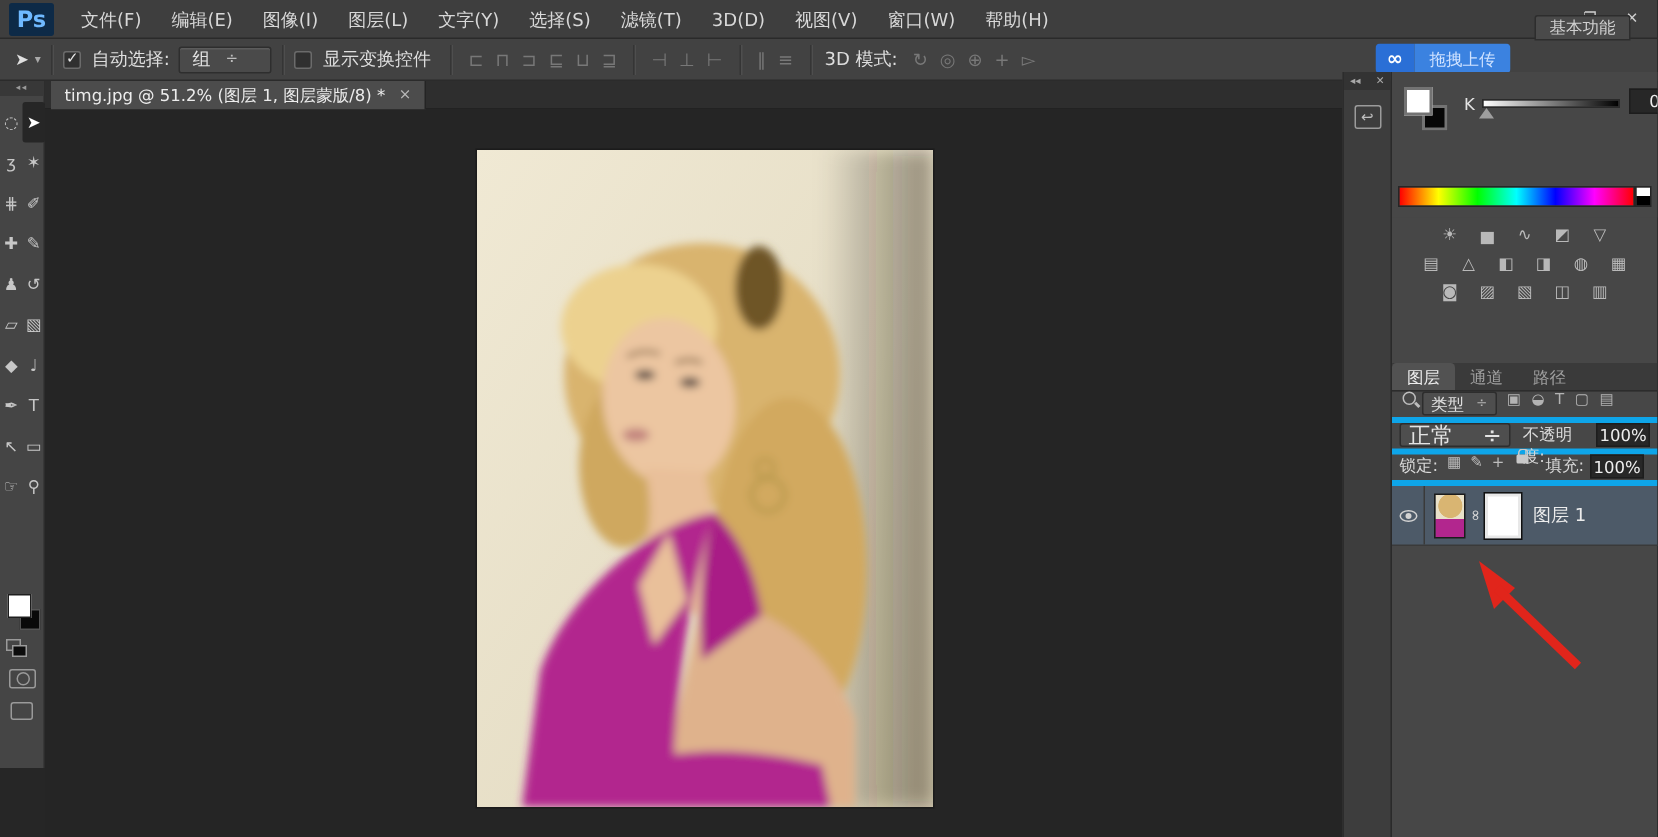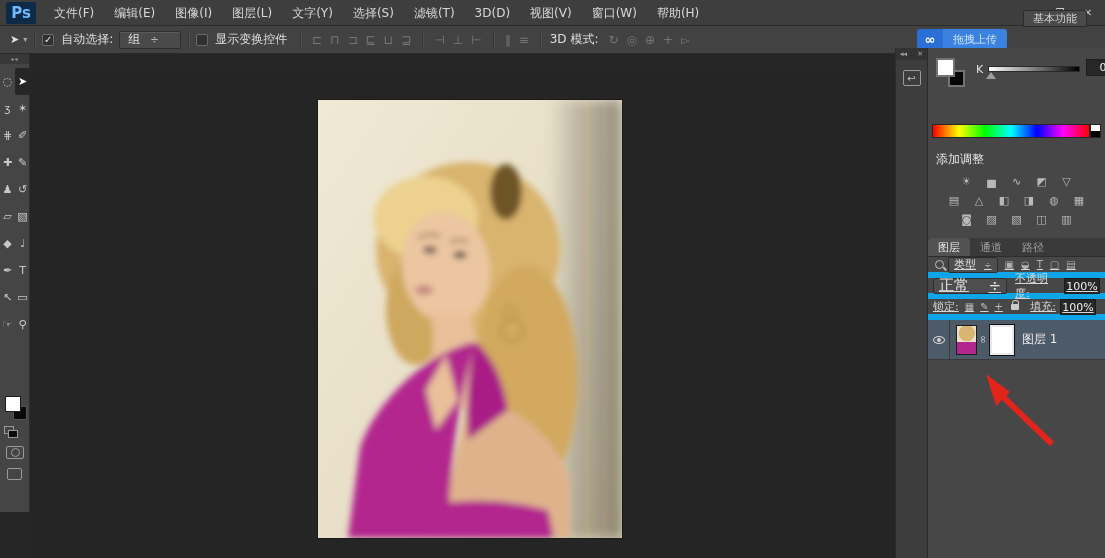--- a/index.html
+++ b/index.html
@@ -67,21 +67,21 @@
   #k-slider { left:60px; top:18px; width:92px; height:6px; background:linear-gradient(to right,#ffffff,#000000); border:1px solid #2a2a2a; }
   #k-thumb { left:58px; top:24px; width:0; height:0; border-left:5px solid transparent; border-right:5px solid transparent; border-bottom:7px solid #9e9e9e; }
   #k-value { left:158px; top:11px; width:34px; height:17px; background:#272727; border:1px solid #1d1d1d; color:#eee; font-size:11px; text-align:center; line-height:16px; }
   #spectrum { left:4px; top:76px; width:158px; height:14px; background:linear-gradient(to right,#ff0000,#ffff00,#00ff00,#00ffff,#0000ff,#ff00ff,#ff0000); border:1px solid #262626; }
   #spec-wb { left:162px; top:76px; width:11px; height:14px; border:1px solid #262626; background:linear-gradient(#ffffff 50%,#000000 50%); }
   #adjust-body { position:relative; height:93px; }
   #adjust-title { padding:6px 0 2px 8px; color:#e6e6e6; font-size:12px; }
   .adj-row { display:flex; justify-content:center; gap:7px; margin-top:4px; }
   .adj-ic { width:18px; height:15px; color:#b9b9b9; font-size:11px; display:flex; align-items:center; justify-content:center; }
   #layers-body { position:relative; }
-  .lrow { display:flex; align-items:center; height:21px; border-bottom:6px solid #0ea5e9; padding:0 5px;text-decoration:underline; }
+  .lrow { display:flex; height:21px; border-bottom:4px solid #0ea5e9; padding:0 5px; }
   .search-ic { width:9px; height:9px; border:1px solid #bdbdbd; border-radius:50%; position:relative; margin:0 4px 0 2px; }
   .search-ic::after { content:""; position:absolute; left:7px; top:7px; width:4px; height:1.5px; background:#bdbdbd; transform:rotate(45deg); }
   .kind-dd { background:#4e4e4e; border:1px solid #2d2d2d; height:16px; padding:0 5px; font-size:11px; color:#e0e0e0; display:flex; align-items:center; border-radius:2px; }
   .kind-dd .stepper { margin-left:8px; font-size:9px; color:#b5b5b5; }
   .flt-ic { color:#b3b3b3; font-size:10px; margin-left:7px; }
   .blend-dd { background:#4e4e4e; border:1px solid #2d2d2d; height:16px; width:78px; padding:0 5px; font-size:15px; color:#e4e4e4; display:flex; align-items:center; justify-content:space-between; border-radius:2px; }
   .small-lab { font-size:11px; color:#d9d9d9; margin-left:8px; }
   .val-box { background:#272727; border:1px solid #1d1d1d; color:#eee; font-size:11px; height:16px; min-width:36px; text-align:center; line-height:15px; margin-left:4px; }
   .lock-ic { color:#bdbdbd; font-size:10px; margin-left:6px; }
   .padlock { width:8px; height:6px; background:#c9c9c9; border-radius:1px; position:relative; display:inline-block; margin-left:8px; }
@@ -195,20 +195,26 @@
       <div class="tool">▭</div>
       <div class="tool">⚲</div>
     </div>
     <div id="fg-swatch" class="abs"></div>
     <div id="bg-swatch" class="abs"></div>
     <div id="mini-swatch" class="abs"></div>
     <div id="quickmask-btn" class="abs"></div>
     <div id="screenmode-btn" class="abs"></div>
   </div>
 
+  <div id="tabbar" class="abs">
+    <div id="doc-tab">
+      <span>timg.jpg @ 51.2% (图层 1, 图层蒙版/8) *</span>
+      <span class="close">×</span>
+    </div>
+  </div>
   <div id="pasteboard" class="abs"></div>
 
   <div id="photo" class="abs">
     <svg width="304" height="438" viewBox="0 0 304 438">
       <defs>
         <linearGradient id="wall" x1="0" y1="0" x2="1" y2="1">
           <stop offset="0" stop-color="#f0e9d4"></stop>
             <stop offset="0.6" stop-color="#e6dec6"></stop>
             <stop offset="1" stop-color="#d4cbb0"></stop>
         </linearGradient>
@@ -271,21 +277,20 @@
       <span id="k-label" class="abs">K</span>
       <div id="k-slider" class="abs"></div>
       <div id="k-thumb" class="abs"></div>
       <div id="k-value" class="abs">0</div>
 
       <div id="spectrum" class="abs"></div>
       <div id="spec-wb" class="abs"></div>
     </div>
 
     <div id="adjust-body">
-      <div id="adjust-title">添加调整</div>
       <div class="adj-row">
         <span class="adj-ic">☀</span>
         <span class="adj-ic">▅</span>
         <span class="adj-ic">∿</span>
         <span class="adj-ic">◩</span>
         <span class="adj-ic">▽</span>
       </div>
       <div class="adj-row">
         <span class="adj-ic">▤</span>
         <span class="adj-ic">△</span>

